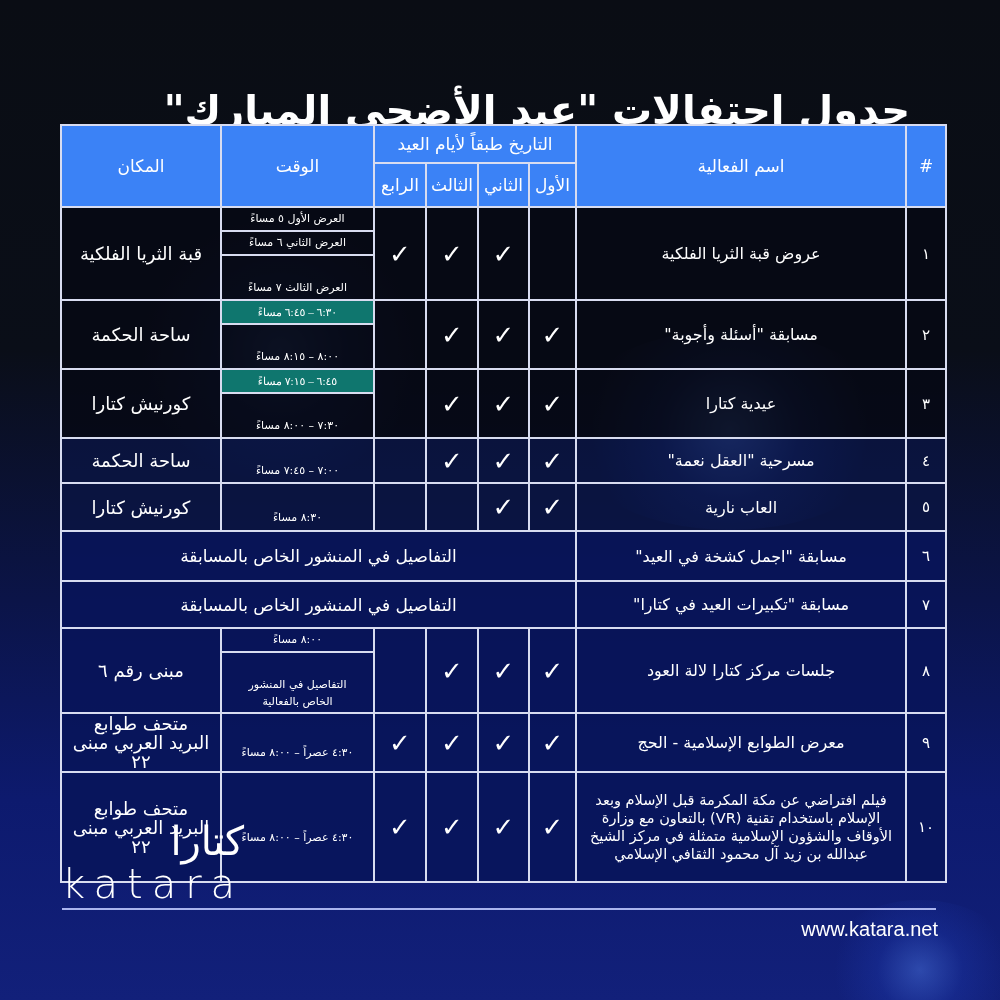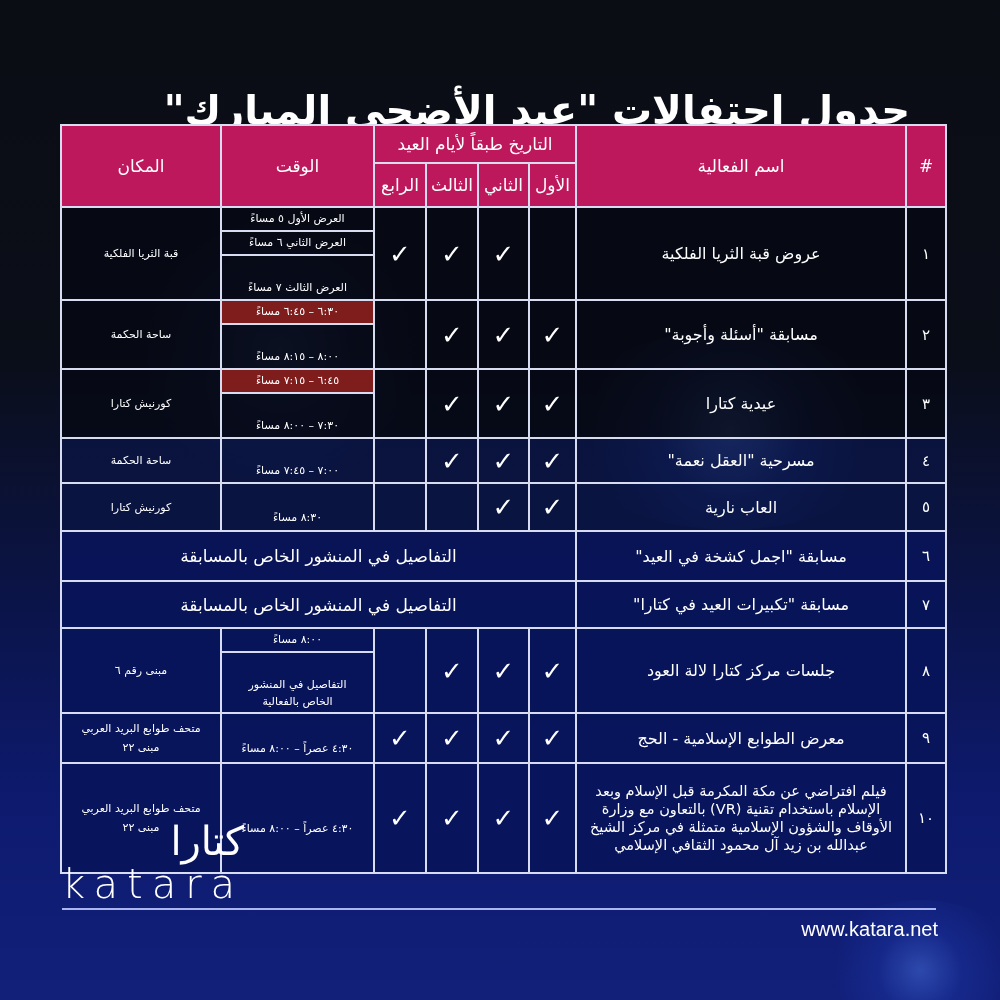--- a/index.html
+++ b/index.html
@@ -20,37 +20,37 @@
   .table-wrap {
     position:absolute; left:60px; top:124px; width:885px;
   }
   table.schedule {
     width:100%; border-collapse:collapse; direction:rtl; table-layout:fixed;
   }
   table.schedule td, table.schedule th {
     border:2px solid #d8dcf0; text-align:center; vertical-align:middle;
     padding:0; font-weight:normal; color:#fff;
   }
-  table.schedule th { background:#be185d; font-size:17px; }
+  table.schedule th { background:#3b82f6; font-size:17px; }
   th.sub { font-size:12px; height:42px; }
   th.group { height:36px; font-size:18px; }
   td { background: rgba(6,8,20,0.82); font-size:15px; }
   tr.navy td { background: rgba(8,20,90,0.88); }
   tr.mid td { background: rgba(10,22,70,0.70); }
   td.num { font-size:15px; }
   td.event { font-size:16px; line-height:21px; padding:2px 8px; }
-  td.place { font-size:11px; line-height:19px;margin-top:28px; }
+  td.place { font-size:18px; line-height:19px;margin-top:28px; }
   td.check { font-size:26px; font-weight:bold; }
   td.timecell { padding:0; }
   .slot {
     display:block; border-bottom:2px solid #d8dcf0; font-size:11px; line-height:22px;
     white-space:nowrap;
   }
   .slot:last-child { border-bottom:none;margin-top:21px; }
-  .slot.hl { background:#7f1d1d; }
+  .slot.hl { background:#0f766e;font-family:Liberation Serif, serif; }
   .slot.tall { line-height:17px; padding:2px 12px; white-space:normal; }
   td.details { font-size:17px; }
   .logo { position:absolute; left:62px; top:820px; }
   .logo-ar { font-size:40px; line-height:42px; letter-spacing:2px; direction:rtl; font-family:"DejaVu Sans", sans-serif; font-weight:200; }
   .logo-en { font-size:40px; line-height:44px; letter-spacing:9px; font-family:"DejaVu Sans", sans-serif; font-weight:200; }
   .divider {
     position:absolute; left:62px; top:908px; width:874px; height:2px; background:#aab4ee;
   }
   .url { position:absolute; right:62px; top:918px; font-size:20px; font-family:"Liberation Sans", sans-serif; color:#fff; }
 </style>

